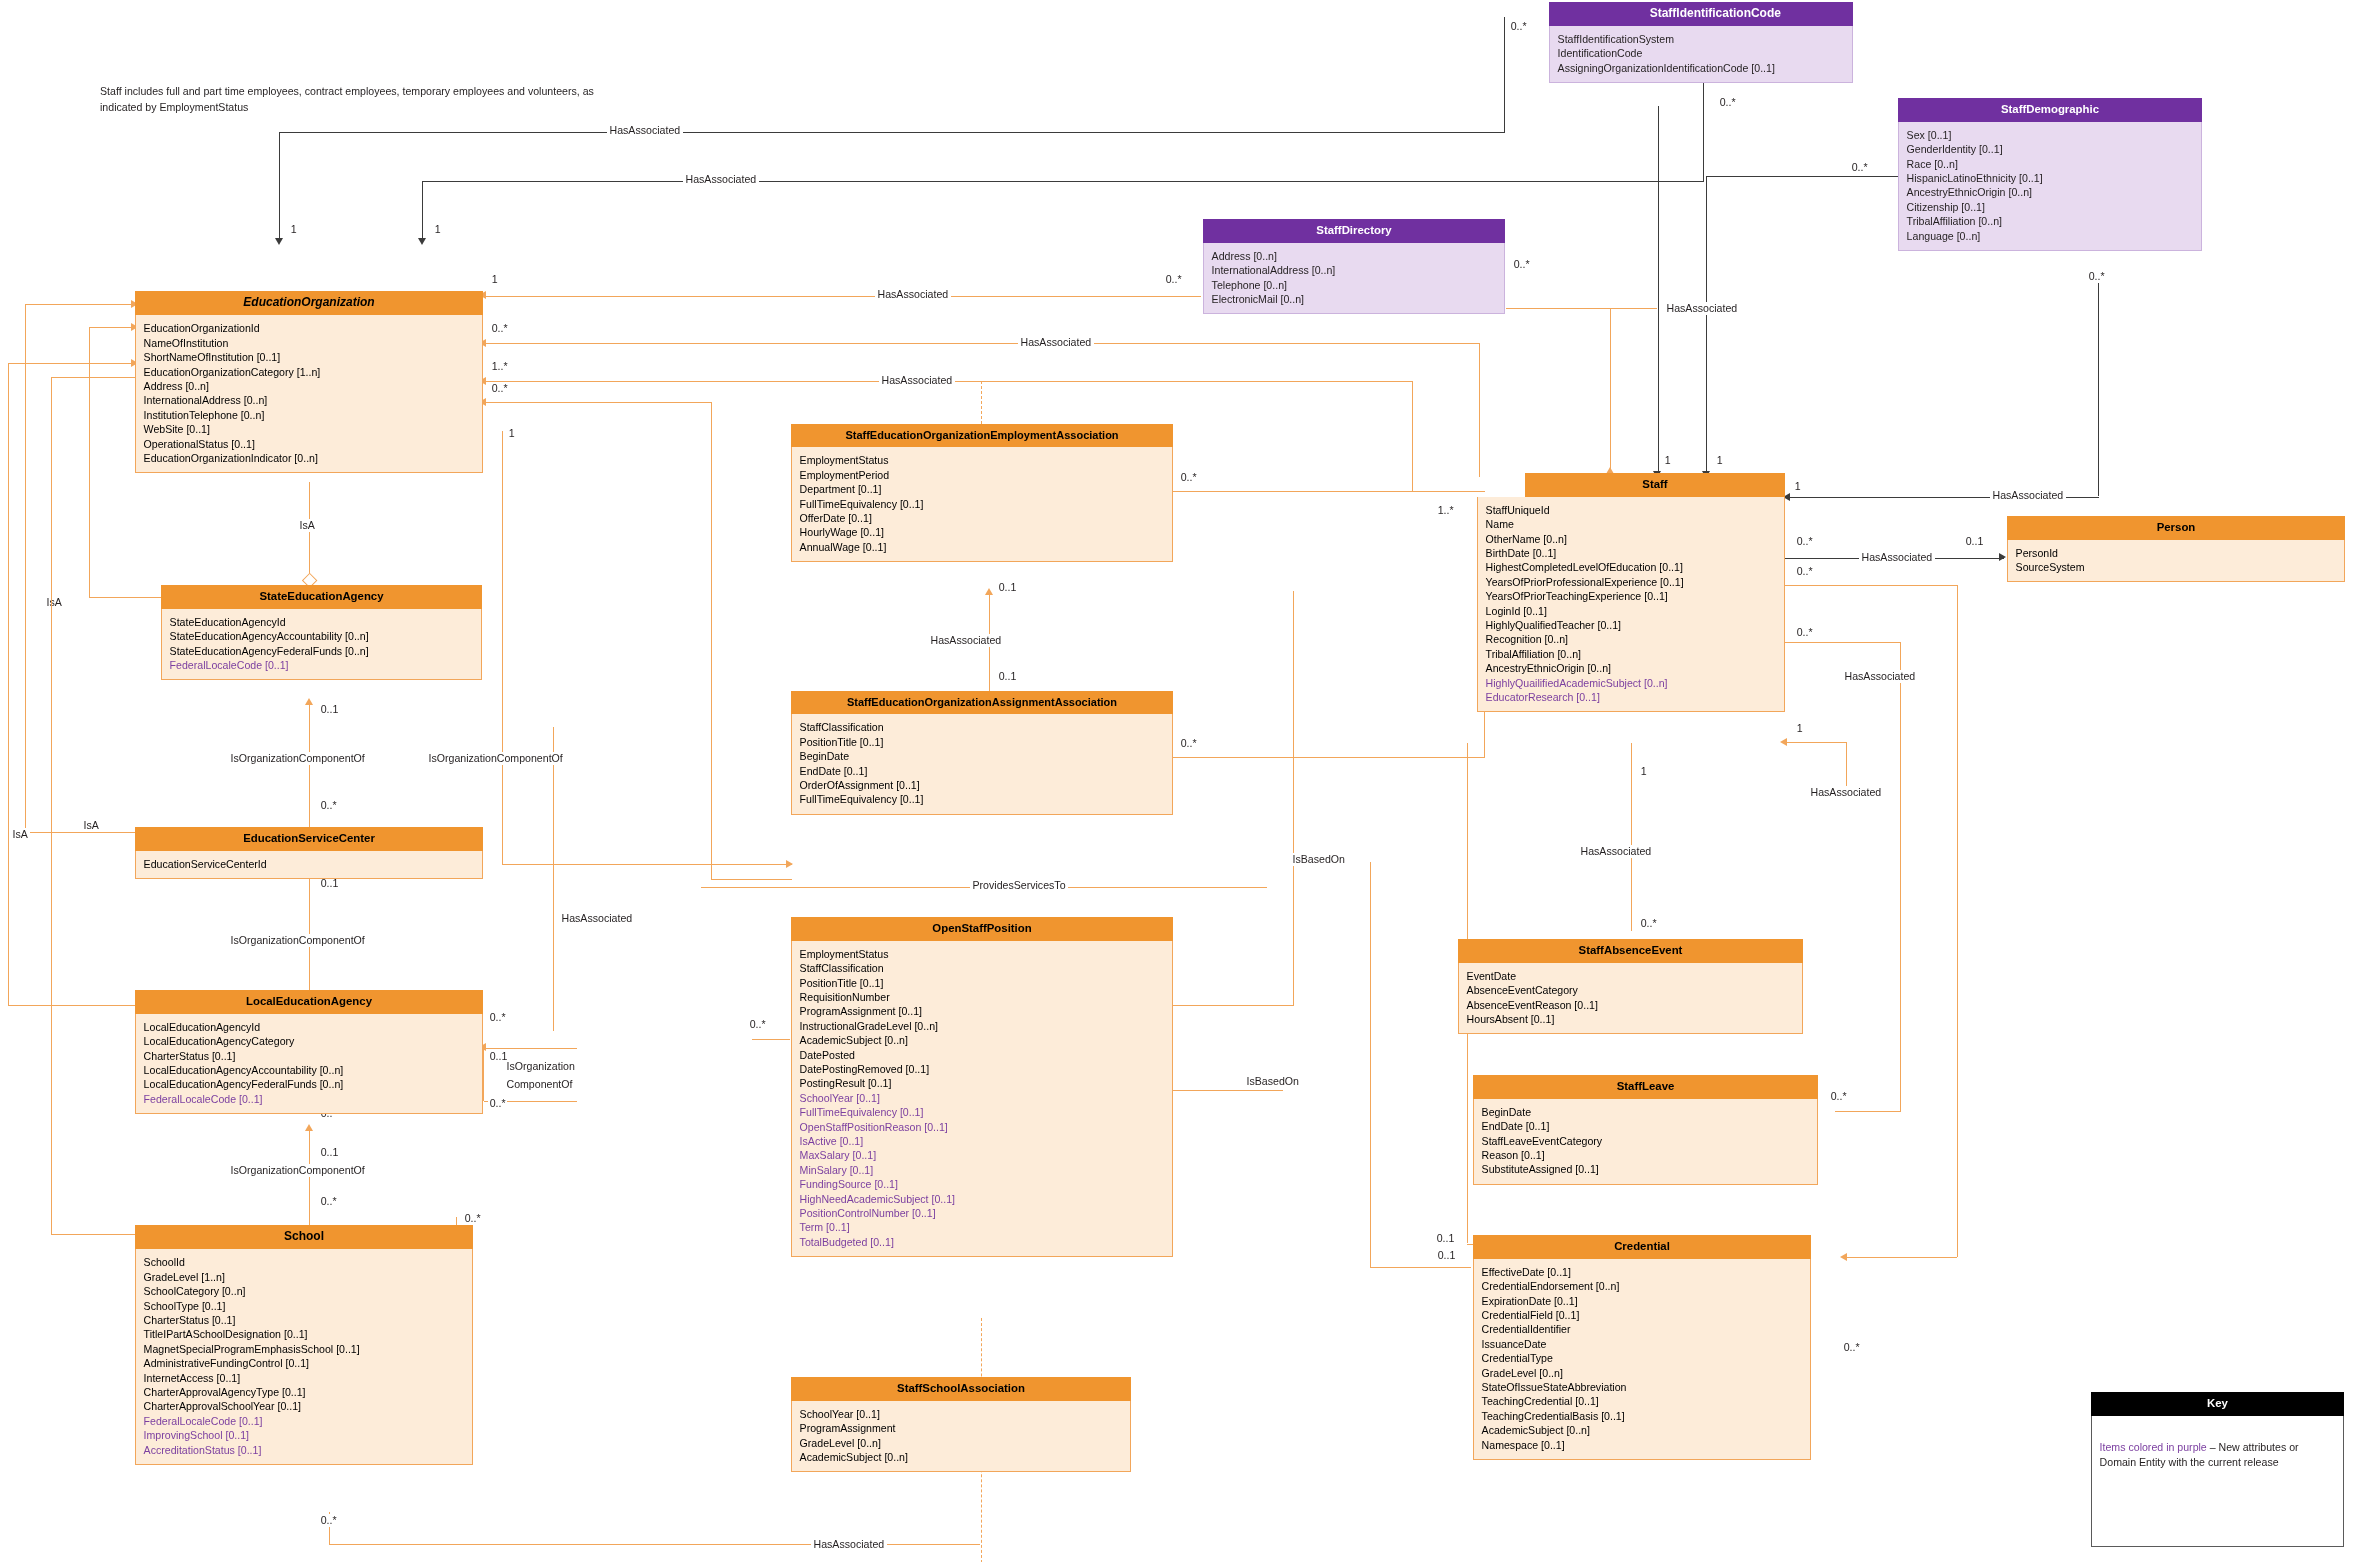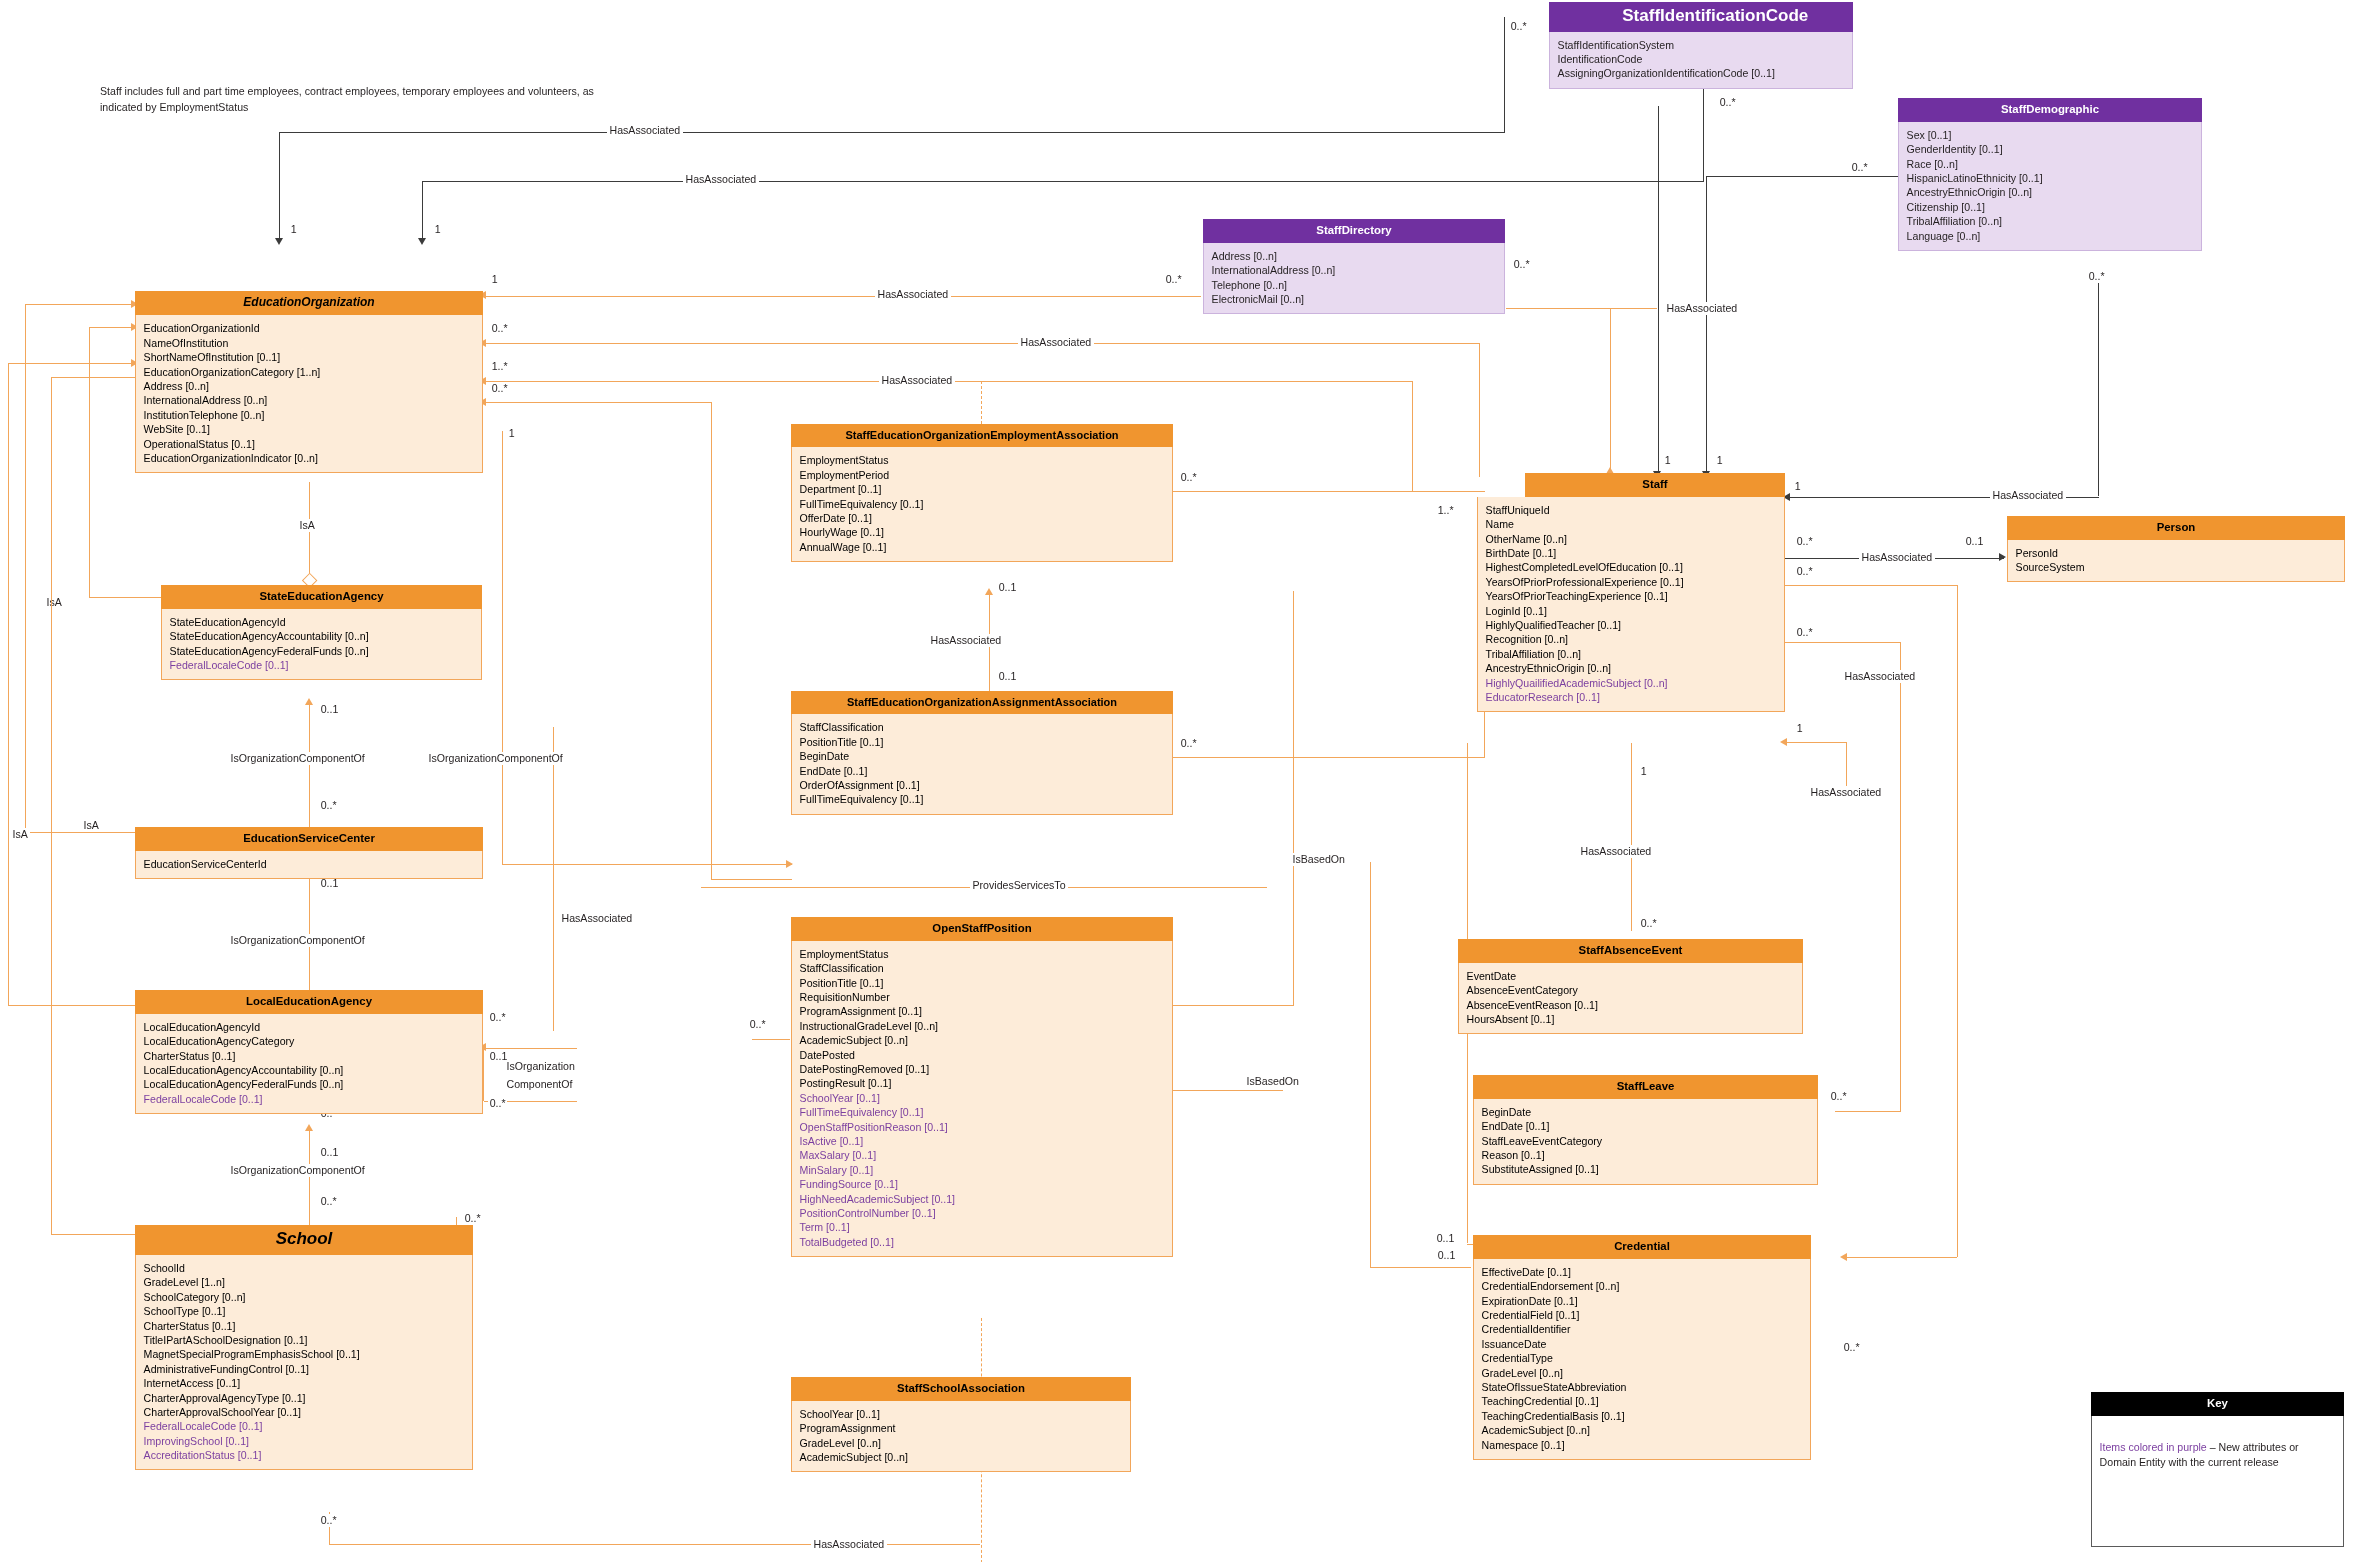--- a/index.html
+++ b/index.html
@@ -266,21 +266,21 @@
   <div class="ln v" style="left:329px;top:1512px;width:0.8px;height:33px;"></div>
   <div class="lbl" style="left:811px;top:1538px;">HasAssociated</div>
   <div class="lbl mult" style="left:319px;top:1514px;">0..*</div>
 
   <div class="ln v" style="left:456px;top:1217px;width:0.8px;height:22px;"></div>
   <div class="lbl mult" style="left:463px;top:1212px;">0..*</div>
 
   <div class="ln h" style="left:1173px;top:1090px;width:110px;height:0.8px;"></div>
 
   <div class="entity purple" style="left:1549px;top:1.7px;width:304px;">
-    <div class="hdr" style="font-size:17px;padding-left:32px;">StaffIdentificationCode</div>
+    <div class="hdr" style="font-size:12px;padding-left:32px;">StaffIdentificationCode</div>
     <div class="body" style="font-size:10.6px;">
       <div class="attr">StaffIdentificationSystem</div>
       <div class="attr">IdentificationCode</div>
       <div class="attr">AssigningOrganizationIdentificationCode [0..1]</div>
     </div>
   </div>
 
   <div class="entity purple" style="left:1898px;top:98px;width:304px;">
     <div class="hdr" style="font-size:11.4px;">StaffDemographic</div>
     <div class="body" style="font-size:10.6px;">
@@ -344,21 +344,21 @@
       <div class="attr">LocalEducationAgencyId</div>
       <div class="attr">LocalEducationAgencyCategory</div>
       <div class="attr">CharterStatus [0..1]</div>
       <div class="attr">LocalEducationAgencyAccountability [0..n]</div>
       <div class="attr">LocalEducationAgencyFederalFunds [0..n]</div>
       <div class="attr new">FederalLocaleCode [0..1]</div>
     </div>
   </div>
 
   <div class="entity orange" style="left:135px;top:1225px;width:338px;">
-    <div class="hdr" style="font-size:17px;font-style:italic;">School</div>
+    <div class="hdr" style="font-size:12px;">School</div>
     <div class="body" style="font-size:10.6px;">
       <div class="attr">SchoolId</div>
       <div class="attr">GradeLevel [1..n]</div>
       <div class="attr">SchoolCategory [0..n]</div>
       <div class="attr">SchoolType [0..1]</div>
       <div class="attr">CharterStatus [0..1]</div>
       <div class="attr">TitleIPartASchoolDesignation [0..1]</div>
       <div class="attr">MagnetSpecialProgramEmphasisSchool [0..1]</div>
       <div class="attr">AdministrativeFundingControl [0..1]</div>
       <div class="attr">InternetAccess [0..1]</div>

